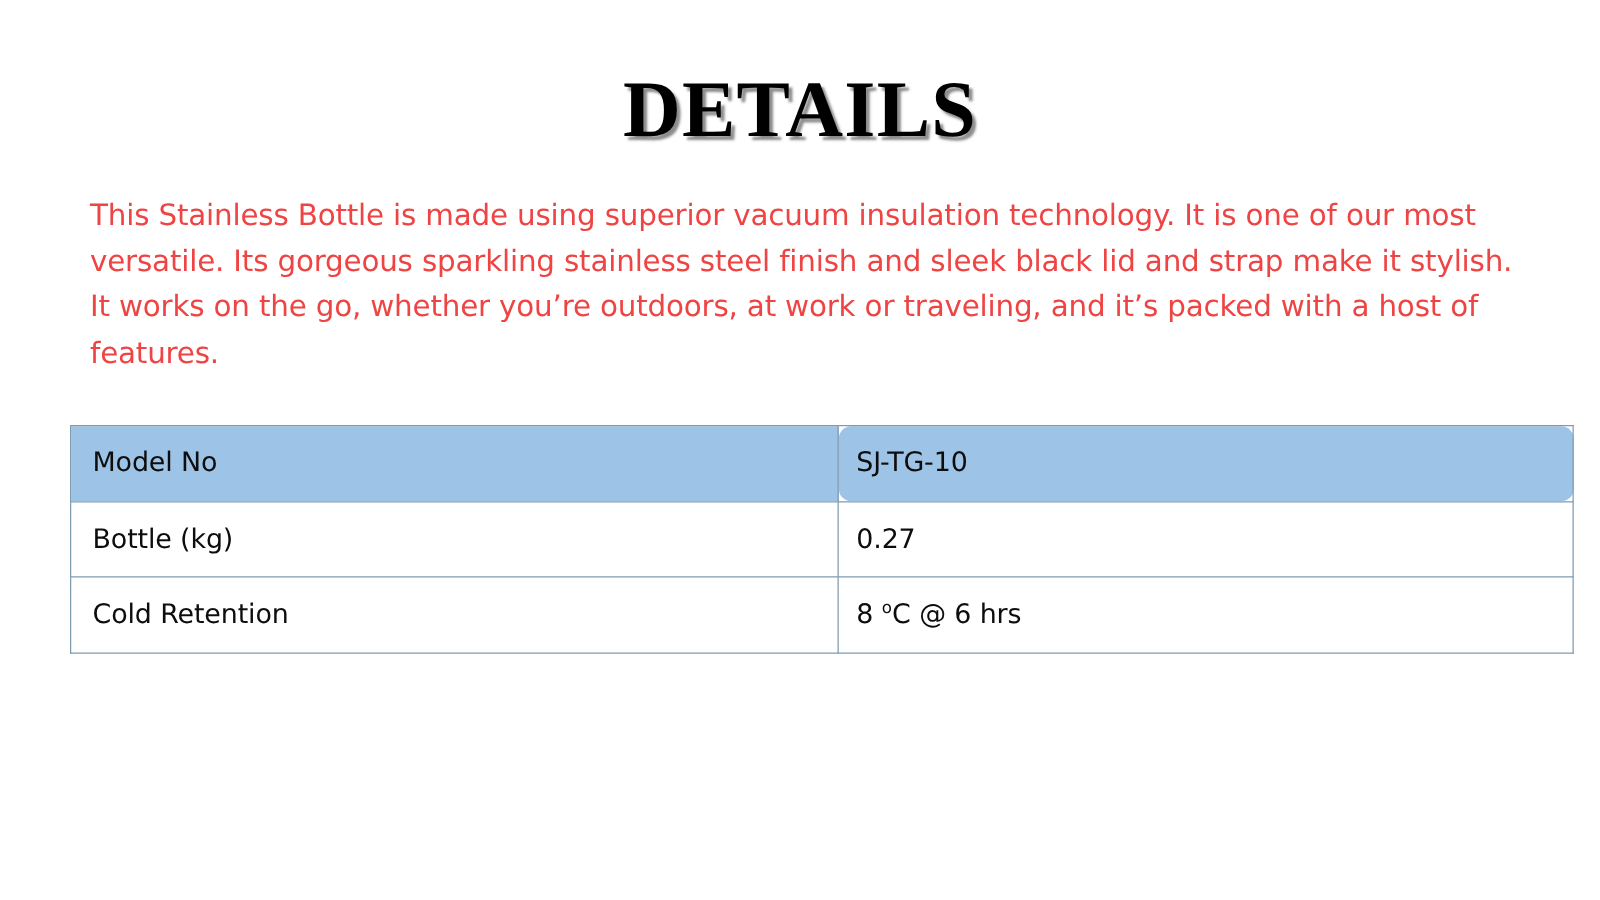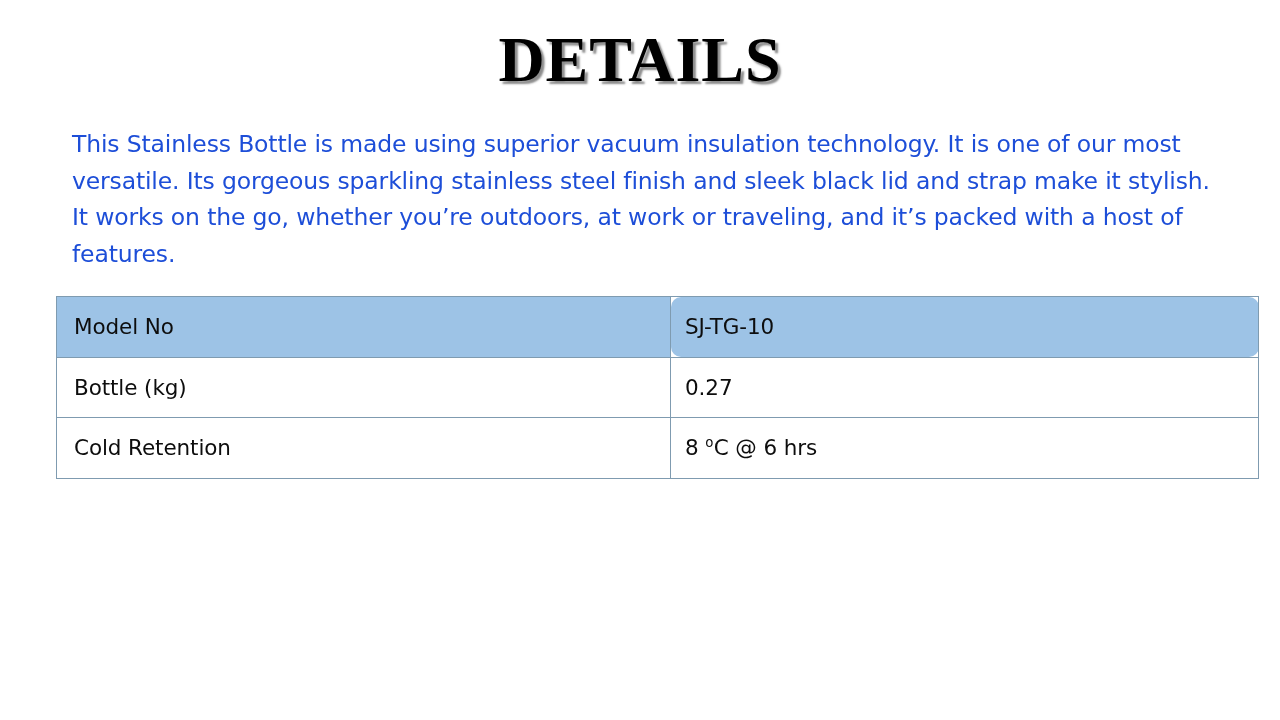--- a/index.html
+++ b/index.html
@@ -12,20 +12,21 @@
     background: #ffffff;
     font-family: "Liberation Sans", sans-serif;
     overflow: hidden;
     position: relative;
   }
 
   .slide {
     position: absolute;
     inset: 0;
     background: #ffffff;
+    margin-top: 28px;
   }
 
   
   .title {
     position: absolute;
     top: 24px;
     left: 0;
     width: 1280px;
     text-align: center;
     font-family: "Liberation Serif", "DejaVu Serif", serif;
@@ -40,31 +41,31 @@
 
   
   .body-text {
     position: absolute;
     top: 126px;
     left: 72px;
     width: 1146px;
     font-family: "DejaVu Sans", "Liberation Sans", sans-serif;
     font-size: 23.5px;
     line-height: 36.5px;
-    color: #1d4ed8;
+    color: #ef4444;
     text-align: left;
     font-weight: 400;
     letter-spacing: -0.15px;
   }
 
   
   .spec-table {
     position: absolute;
     left: 56px;
-    top: 296px;
+    top: 312px;
     width: 1169px;
     border-collapse: collapse;
     table-layout: fixed;
   }
   .spec-table tr {
     height: 60.5px;
   }
   .spec-table td {
     border: 1px solid #7f9bb0;
     padding: 0 0 0 17px;

